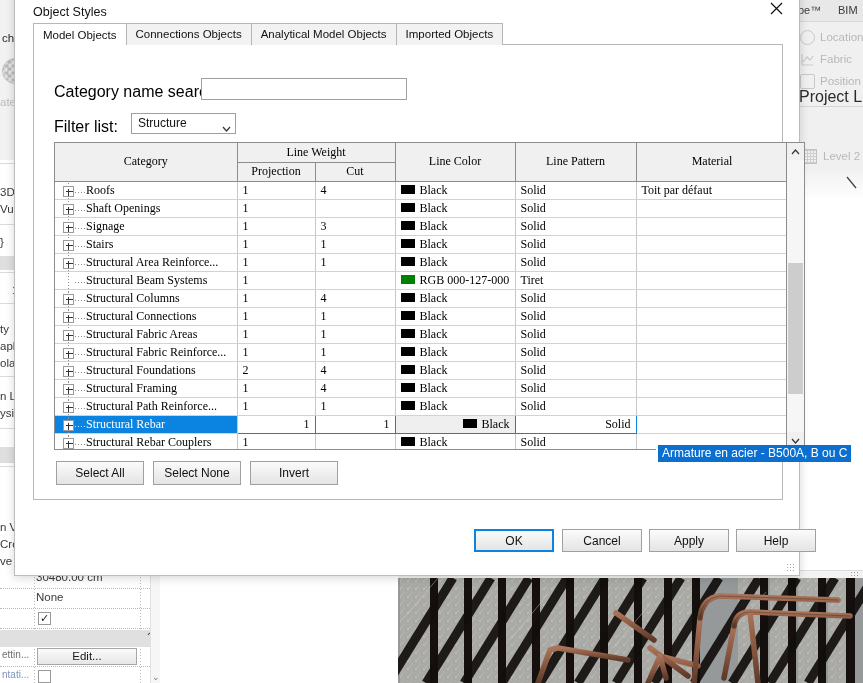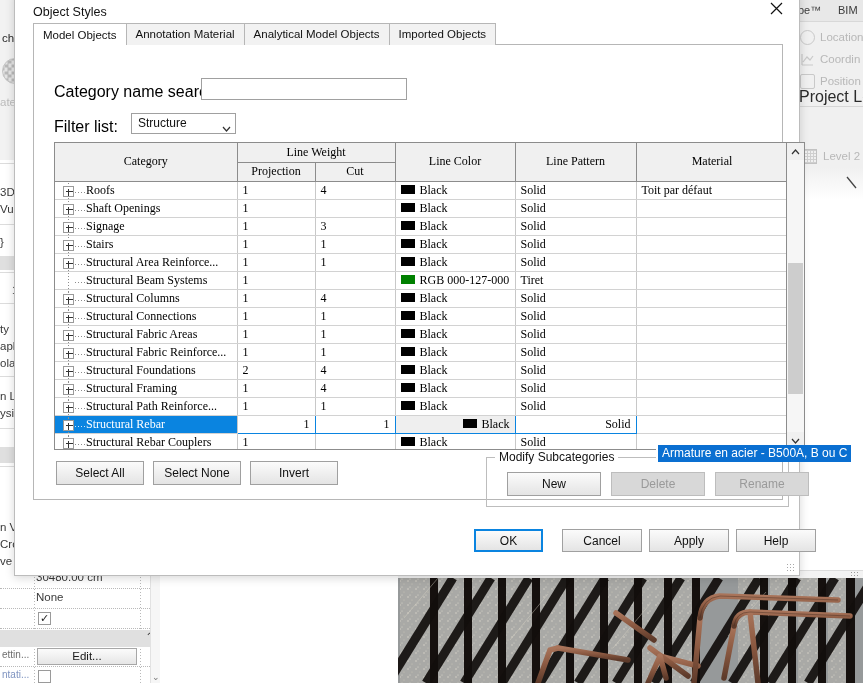--- a/index.html
+++ b/index.html
@@ -337,21 +337,21 @@
   <div class="ribbon-btn" style="top:26px">
     <span class="gi"></span>
     <span>Location</span>
   </div>
   <div class="ribbon-btn" style="top:48px">
     <span class="gi tri">
       <svg width="15" height="15" viewBox="0 0 15 15">
           <path d="M2 13 L2 2 M2 13 L13 13 M3 10 L7 5 L10 8 L13 4" stroke="#c9c9c9" stroke-width="1.2" fill="none"></path>
         </svg>
     </span>
-    <span>Coordin</span>
+    <span>Fabric</span>
   </div>
   <div class="ribbon-btn" style="top:70px">
     <span class="gi sq"></span>
     <span>Position</span>
   </div>
   <div class="ribbon-panel-title">Project Loc</div>
   <div class="ribbon-divider"></div>
   <div class="ribbon-level">
     <span class="lvicon"></span>
     <span>Level 2</span>
@@ -525,21 +525,21 @@
       <svg width="13" height="13" viewBox="0 0 13 13">
           <path d="M1 1 L12 12 M12 1 L1 12" stroke="#111" stroke-width="1.2" fill="none"></path>
         </svg>
     </div>
   </div>
 
   <div class="dlg-body">
 
     <div class="tabstrip">
       <div class="tab active">Model Objects</div>
-      <div class="tab">Annotation Material</div>
+      <div class="tab">Connections Objects</div>
       <div class="tab">Analytical Model Objects</div>
       <div class="tab">Imported Objects</div>
     </div>
 
     <div class="panel">
 
       <div class="fld-label" style="left:20px;top:38px">Category name search:</div>
       <input class="txtbox" style="left: 167px; top: 33px; width: 206px; height: 22px;" placeholder="">
 
       <div class="fld-label" style="left:20px;top:73px">Filter list:</div>
@@ -817,29 +817,23 @@
             </svg>
         </div>
       </div>
 
       <div class="mat-float">Armature en acier - B500A, B ou C</div>
 
       <div class="btn" style="left:22px;top:416px;width:88px;height:24px">Select All</div>
       <div class="btn" style="left:119px;top:416px;width:88px;height:24px">Select None</div>
       <div class="btn" style="left:216px;top:416px;width:88px;height:24px">Invert</div>
 
-      <div class="groupbox" style="left:452px;top:412px;width:303px;height:50px">
-        <div class="gb-title">Modify Subcategories</div>
-        <div class="btn" style="left:20px;top:14px;width:94px;height:24px">New</div>
-        <div class="btn disabled" style="left:124px;top:14px;width:94px;height:24px">Delete</div>
-        <div class="btn disabled" style="left:228px;top:14px;width:94px;height:24px">Rename</div>
-      </div>
     </div>
 
     <div class="dlg-footer">
-      <div class="btn primary" style="left:459px;top:10px;width:69px;height:23px">OK</div>
+      <div class="btn primary" style="left:459px;top:10px;width:80px;height:23px">OK</div>
       <div class="btn" style="left:547px;top:10px;width:80px;height:23px">Cancel</div>
       <div class="btn" style="left:634px;top:10px;width:80px;height:23px">Apply</div>
       <div class="btn" style="left:721px;top:10px;width:80px;height:23px">Help</div>
       <div class="dlg-grip"></div>
     </div>
   </div>
 </div>
 
 </body></html>

